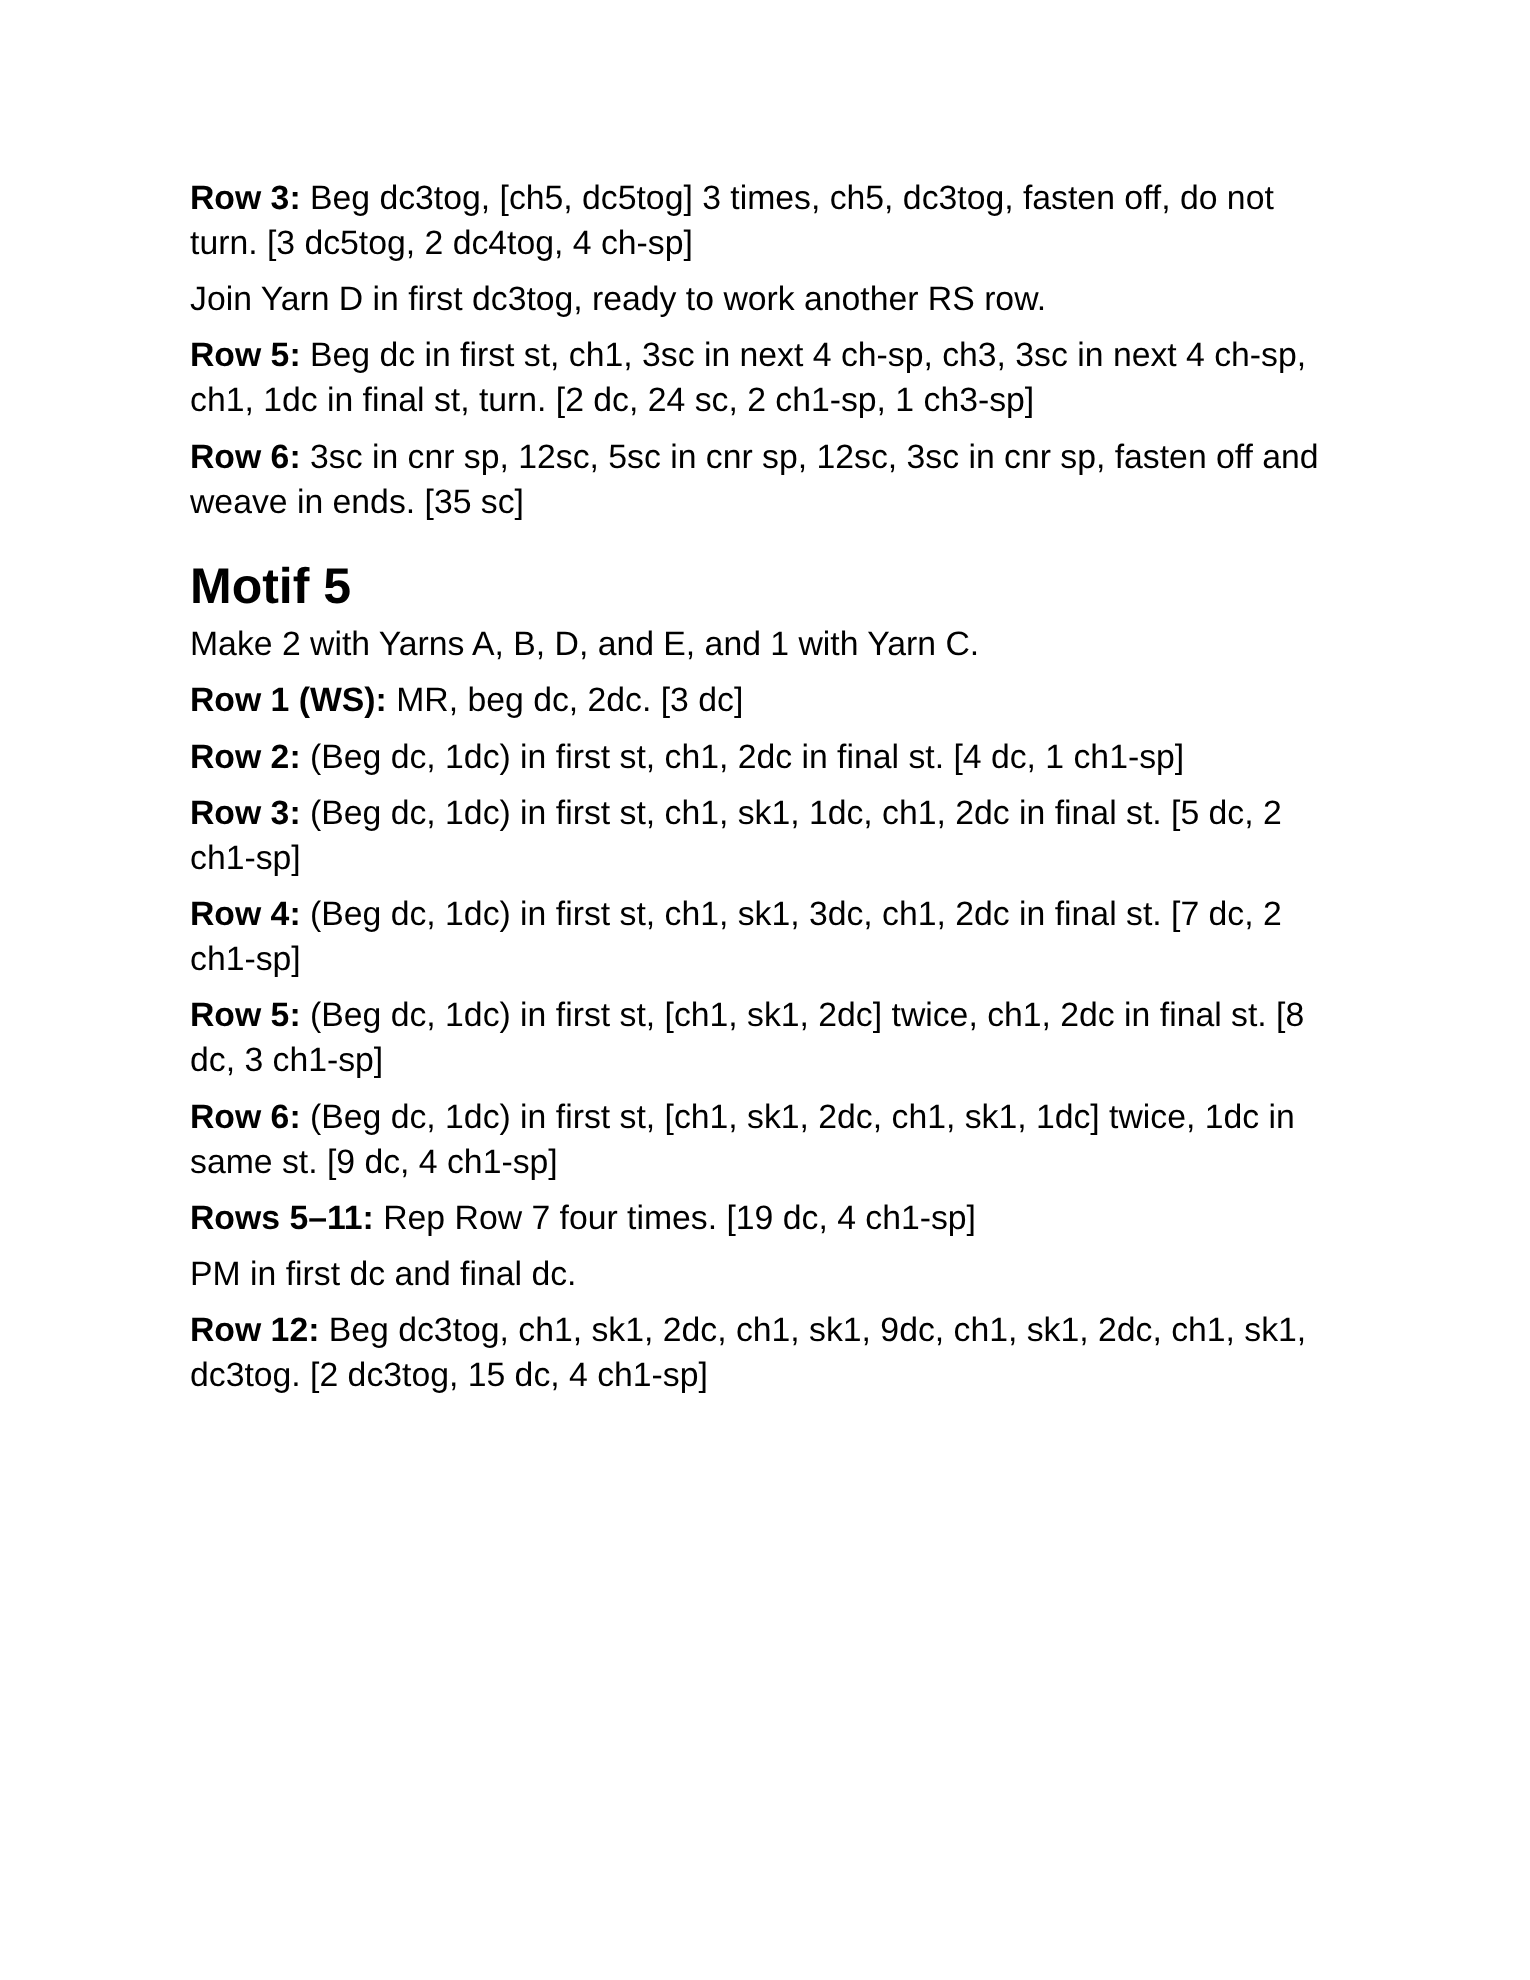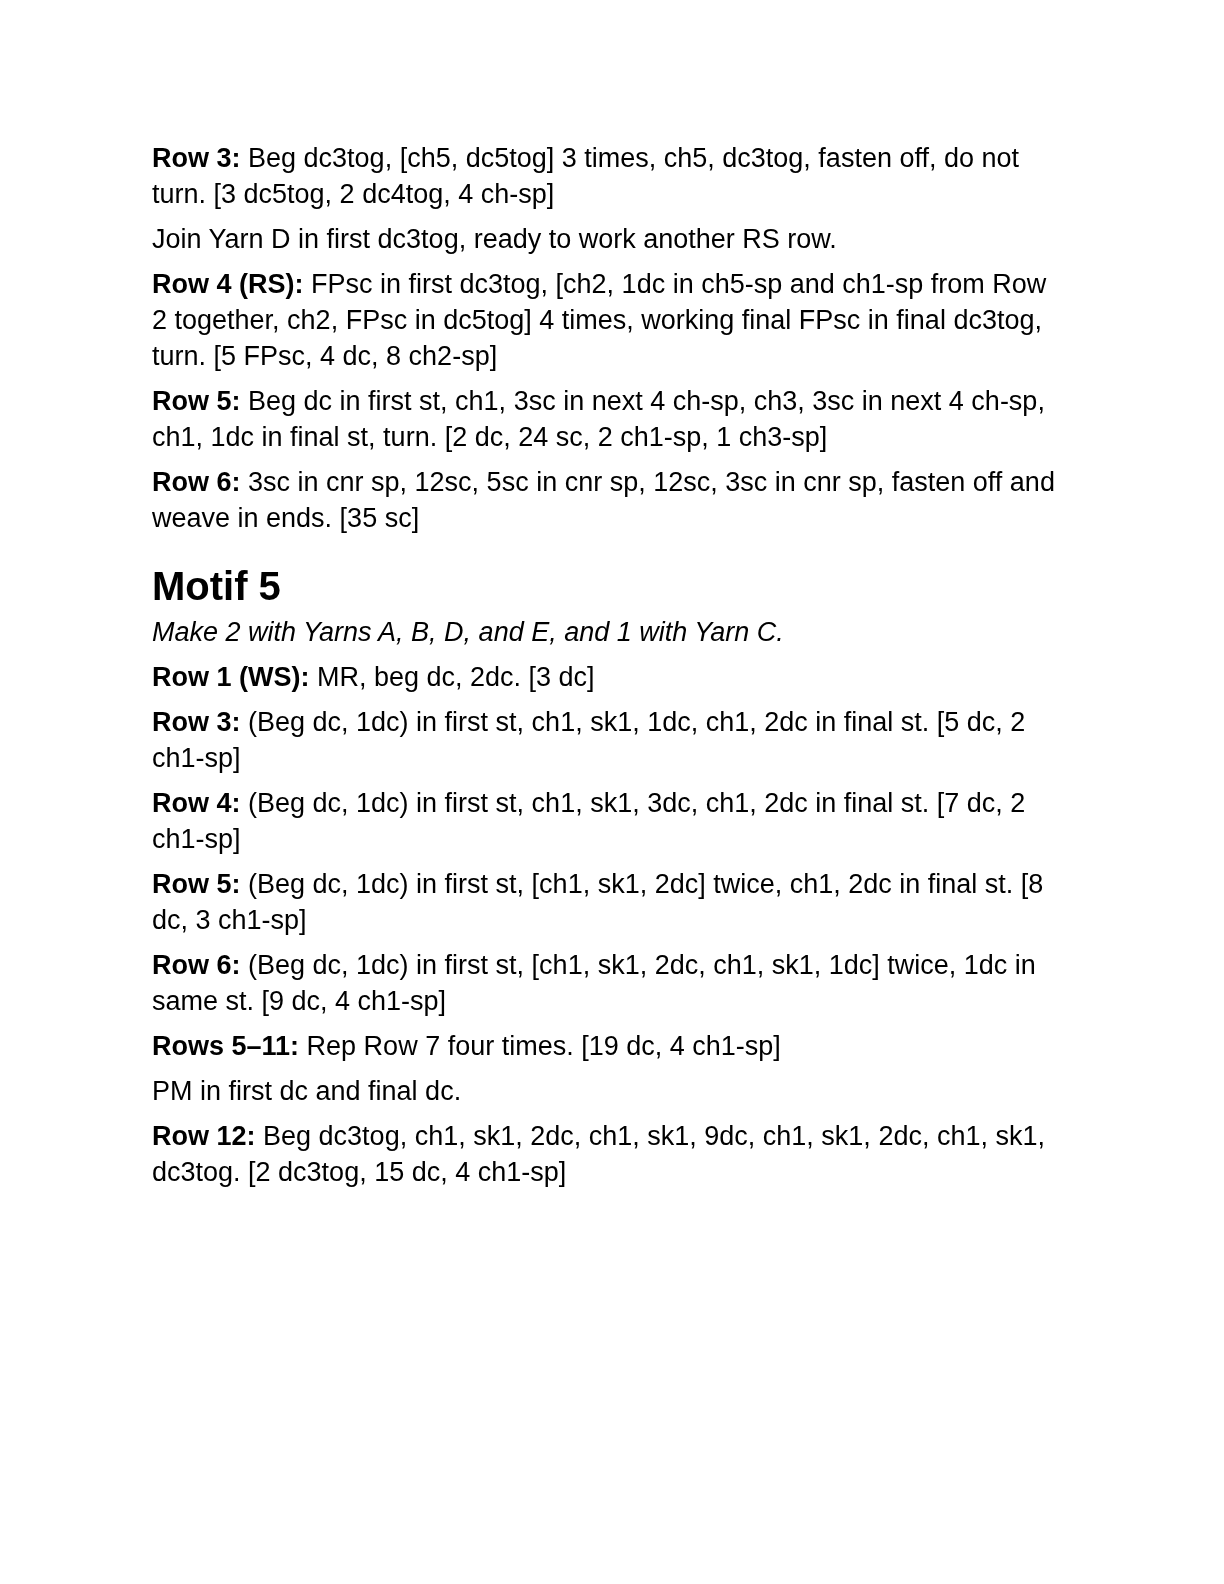--- a/index.html
+++ b/index.html
@@ -21,52 +21,51 @@
   .para {
     font-size: 27px;
     line-height: 36px;
     margin: 0 0 9px 0;
     color: #000000;
   }
   .para .row-label {
     font-weight: bold;
   }
   .para.italic {
-    font-style: italic;
   }
   .section-heading {
     font-size: 40px;
     line-height: 40px;
     font-weight: bold;
     margin: 30px 0 8px 0;
     color: #000000;
   }
 </style>
 </head>
 <body>
 
 <div class="page">
 
   <p class="para"><span class="row-label">Row 3:</span><span> Beg dc3tog, [ch5, dc5tog] 3 times, ch5, dc3tog, fasten off, do not turn. [3 dc5tog, 2 dc4tog, 4 ch-sp]</span></p>
 
   <p class="para"><span>Join Yarn D in first dc3tog, ready to work another RS row.</span></p>
 
-  <p class="para"><span class="row-label">Row 4 (RS):</span><span> FPsc in first dc3tog, [ch2, 1dc in ch5-sp and ch1-sp from Row 2 together, ch2, FPsc in dc5tog] 4 times, working final FPsc in final dc3tog, turn. [5 FPsc, 4 dc, 8 ch2-sp]</span></p>
 
   <p class="para"><span class="row-label">Row 5:</span><span> Beg dc in first st, ch1, 3sc in next 4 ch-sp, ch3, 3sc in next 4 ch-sp, ch1, 1dc in final st, turn. [2 dc, 24 sc, 2 ch1-sp, 1 ch3-sp]</span></p>
 
   <p class="para"><span class="row-label">Row 6:</span><span> 3sc in cnr sp, 12sc, 5sc in cnr sp, 12sc, 3sc in cnr sp, fasten off and weave in ends. [35 sc]</span></p>
 
   <h2 class="section-heading">Motif 5</h2>
 
   <p class="para italic"><span>Make 2 with Yarns A, B, D, and E, and 1 with Yarn C.</span></p>
 
 
   <p class="para"><span class="row-label">Row 1 (WS):</span><span> MR, beg dc, 2dc. [3 dc]</span></p>
 
+  <p class="para"><span class="row-label">Row 2:</span><span> (Beg dc, 1dc) in first st, ch1, 2dc in final st. [4 dc, 1 ch1-sp]</span></p>
 
   <p class="para"><span class="row-label">Row 3:</span><span> (Beg dc, 1dc) in first st, ch1, sk1, 1dc, ch1, 2dc in final st. [5 dc, 2 ch1-sp]</span></p>
 
   <p class="para"><span class="row-label">Row 4:</span><span> (Beg dc, 1dc) in first st, ch1, sk1, 3dc, ch1, 2dc in final st. [7 dc, 2 ch1-sp]</span></p>
 
   <p class="para"><span class="row-label">Row 5:</span><span> (Beg dc, 1dc) in first st, [ch1, sk1, 2dc] twice, ch1, 2dc in final st. [8 dc, 3 ch1-sp]</span></p>
 
   <p class="para"><span class="row-label">Row 6:</span><span> (Beg dc, 1dc) in first st, [ch1, sk1, 2dc, ch1, sk1, 1dc] twice, 1dc in same st. [9 dc, 4 ch1-sp]</span></p>
 
 

